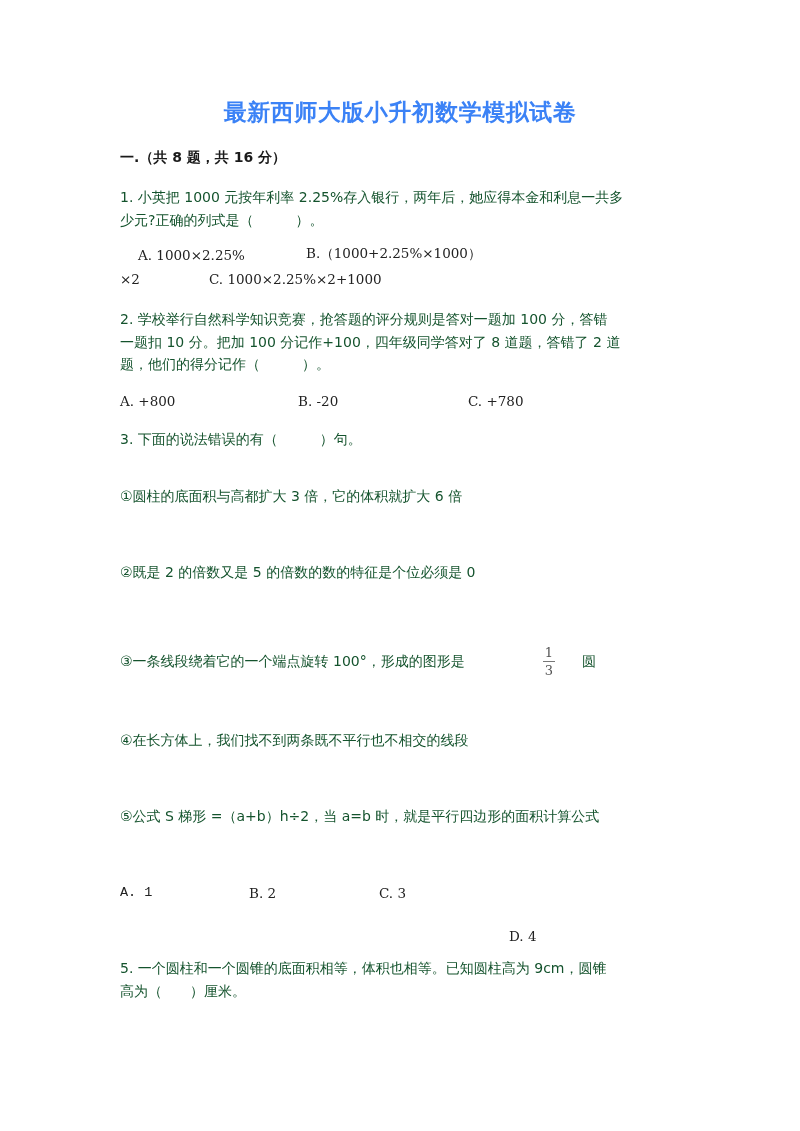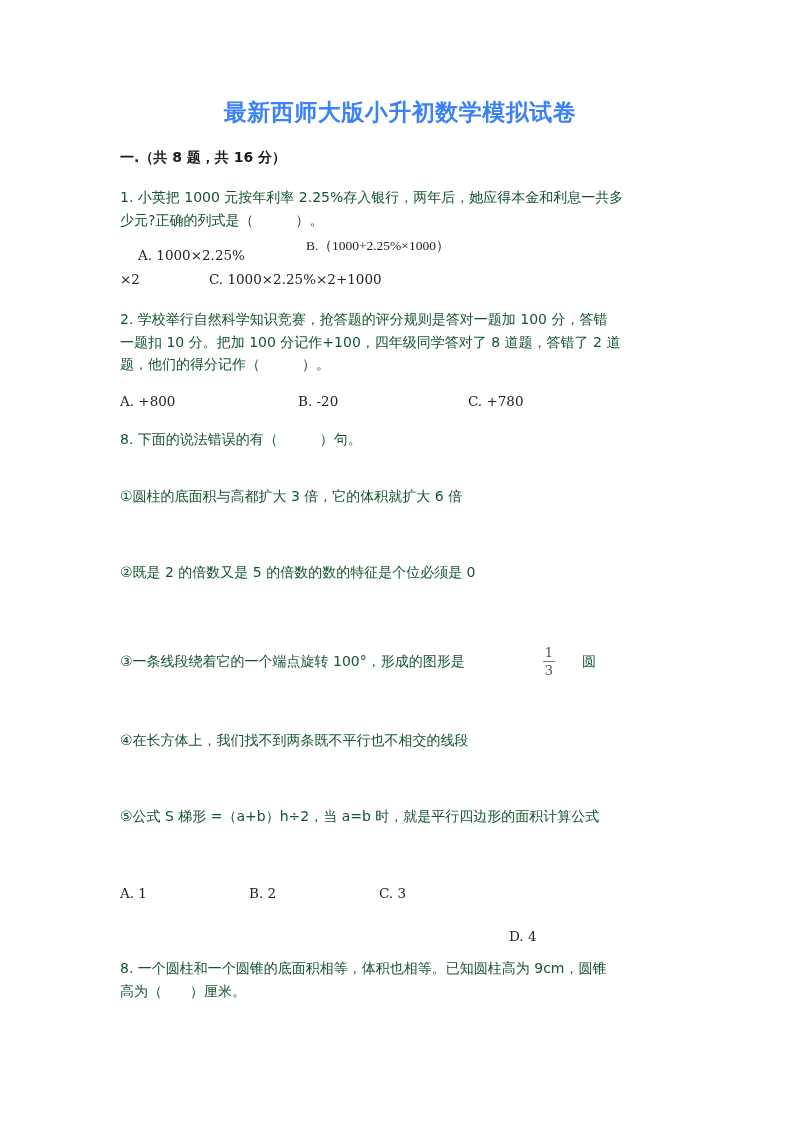--- a/index.html
+++ b/index.html
@@ -83,56 +83,56 @@
 
   <div class="title">最新西师大版小升初数学模拟试卷</div>
 
   <div class="section-header">一.（共 8 题，共 16 分）</div>
 
   <div>
     <div class="line" style="left:120px; top:187px;">1. 小英把 1000 元按年利率 2.25%存入银行，两年后，她应得本金和利息一共多</div>
     <div class="line" style="left:120px; top:210px;">少元?正确的列式是（　　　）。</div>
 
     <div class="opt" style="left:120px; top:245px;margin-left:18px;">A. 1000×2.25%</div>
-    <div class="opt" style="left:306px; top:236px;font-family:Liberation Serif, serif;">B.（1000+2.25%×1000）</div>
+    <div class="opt" style="left:306px; top:243px;">B.（1000+2.25%×1000）</div>
     <div class="opt" style="left:120px; top:269px;">×2</div>
     <div class="opt" style="left:209px; top:269px;">C. 1000×2.25%×2+1000</div>
   </div>
 
   <div>
     <div class="line" style="left:120px; top:309px;">2. 学校举行自然科学知识竞赛，抢答题的评分规则是答对一题加 100 分，答错</div>
     <div class="line" style="left:120px; top:332px;">一题扣 10 分。把加 100 分记作+100，四年级同学答对了 8 道题，答错了 2 道</div>
     <div class="line" style="left:120px; top:354px;">题，他们的得分记作（　　　）。</div>
 
     <div class="opt" style="left:120px; top:391px;">A. +800</div>
     <div class="opt" style="left:298px; top:391px;">B. -20</div>
     <div class="opt" style="left:468px; top:391px;">C. +780</div>
   </div>
 
   <div>
-    <div class="line" style="left:120px; top:429px;">8. 下面的说法错误的有（　　　）句。</div>
+    <div class="line" style="left:120px; top:429px;">3. 下面的说法错误的有（　　　）句。</div>
 
     <div class="line" style="left:120px; top:486px;">①圆柱的底面积与高都扩大 3 倍，它的体积就扩大 6 倍</div>
     <div class="line" style="left:120px; top:562px;">②既是 2 的倍数又是 5 的倍数的数的特征是个位必须是 0</div>
 
     <div class="line" style="left:120px; top:651px;">③一条线段绕着它的一个端点旋转 100°，形成的图形是</div>
     <div class="fraction" style="left:543px; top:645px;">
       <span>1</span>
       <span class="bar"></span>
       <span>3</span>
     </div>
     <div class="line" style="left:582px; top:651px;">圆</div>
 
     <div class="line" style="left:120px; top:730px;">④在长方体上，我们找不到两条既不平行也不相交的线段</div>
     <div class="line" style="left:120px; top:806px;">⑤公式 S 梯形 =（a+b）h÷2，当 a=b 时，就是平行四边形的面积计算公式</div>
 
-    <div class="opt" style="left:120px; top:883px;">A. 1</div>
+    <div class="opt" style="left:120px; top:883px;font-family:Liberation Mono, monospace;">A. 1</div>
     <div class="opt" style="left:249px; top:883px;">B. 2</div>
     <div class="opt" style="left:379px; top:883px;">C. 3</div>
     <div class="opt" style="left:509px; top:883px;margin-top:43px;">D. 4</div>
   </div>
 
   <div>
-    <div class="line" style="left:120px; top:958px;">8. 一个圆柱和一个圆锥的底面积相等，体积也相等。已知圆柱高为 9cm，圆锥</div>
+    <div class="line" style="left:120px; top:958px;">5. 一个圆柱和一个圆锥的底面积相等，体积也相等。已知圆柱高为 9cm，圆锥</div>
     <div class="line" style="left:120px; top:981px;">高为（　　）厘米。</div>
   </div>
 
 </div>
 
 </body></html>

